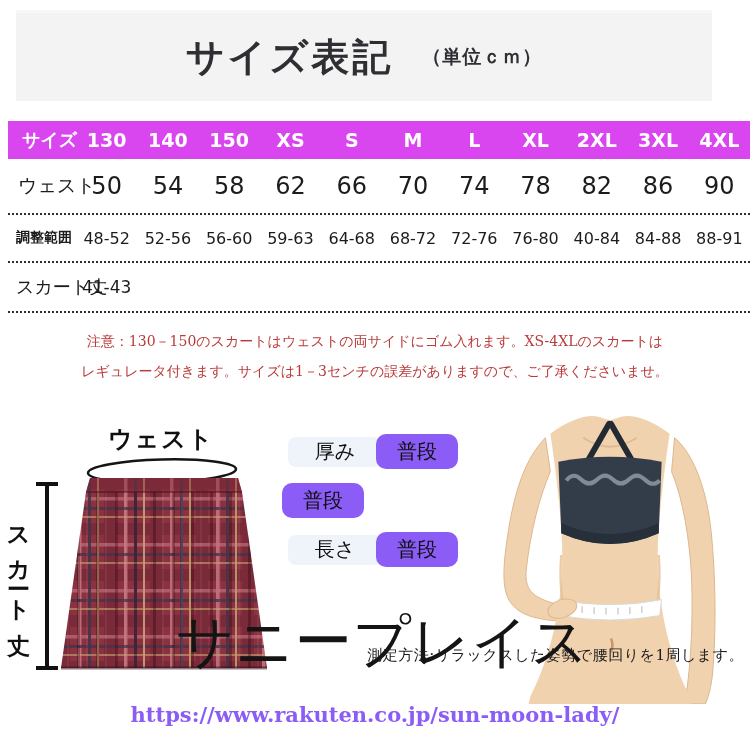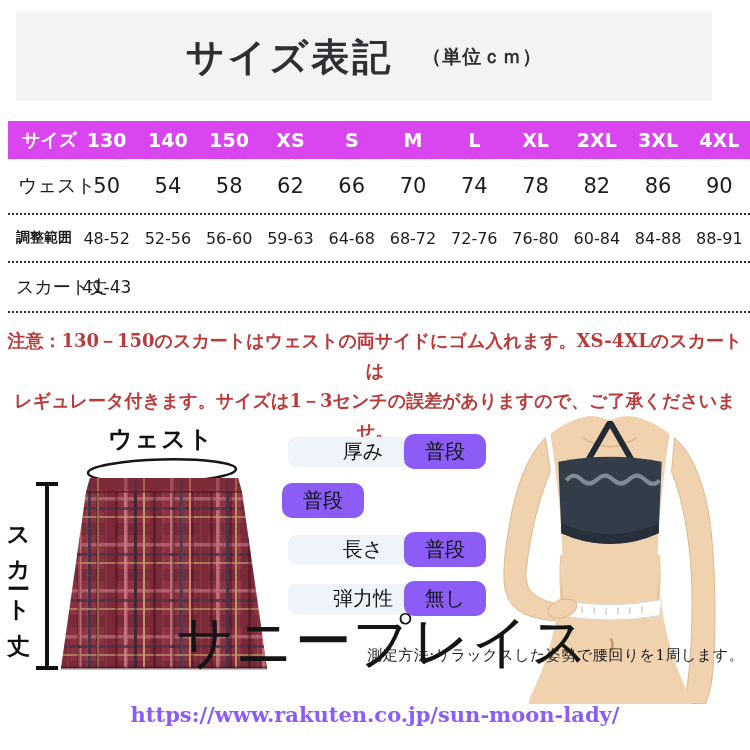--- a/index.html
+++ b/index.html
@@ -16,51 +16,51 @@
 
   
   .size-table{position:absolute;left:8px;top:121px;width:742px;}
   .trow{display:grid;grid-template-columns:68px repeat(11,1fr);align-items:center;}
   .cell{text-align:center;white-space:nowrap;}
   .thead{background:#d946ef;height:38px;}
   .thead .cell{color:#ffffff;font-size:19px;font-weight:600;}
   .thead .label{text-align:left;padding-left:14px;font-size:18px;}
   .r-waist{height:54px;border-bottom:2px dotted #2e2e2e;}
   .r-waist .label{text-align:left;padding-left:10px;font-size:19px;}
-  .r-waist .cell:not(.label){font-size:21px;}
+  .r-waist .cell:not(.label){font-size:24px;}
   .r-adjust{height:46px;border-bottom:2px dotted #2e2e2e;}
   .r-adjust .label{text-align:left;padding-left:8px;font-size:14px;font-weight:700;}
   .r-adjust .cell:not(.label){font-size:16px;}
   .r-length{height:48px;border-bottom:2px dotted #2e2e2e;}
   .r-length .label{text-align:left;padding-left:8px;font-size:18px;}
   .r-length .cell:not(.label){font-size:17px;}
 
   
   .notice{position:absolute;left:0;top:326px;width:100%;text-align:center;color:#b93a3a;
-          font-family:"DejaVu Serif","Liberation Serif",serif;font-weight:bold;font-size:18px;line-height:30px;}
+          font-family:"DejaVu Serif","Liberation Serif",serif;font-weight:normal;font-size:14px;line-height:30px;}
 
   
   .waist-label{position:absolute;left:108px;top:423px;font-family:"DejaVu Serif","Liberation Serif",serif;
                font-size:24px;font-weight:bold;color:#101010;letter-spacing:2px;}
   .waist-ellipse{position:absolute;left:85px;top:456px;}
   .skirt-svg{position:absolute;left:58px;top:477px;}
   .measure-line{position:absolute;left:36px;top:482px;width:22px;height:188px;}
   .measure-line .bar{position:absolute;left:9px;top:0;width:4px;height:100%;background:#111;}
   .measure-line .cap{position:absolute;left:0;width:22px;height:4px;background:#111;}
   .measure-line .cap.top{top:0;}
   .measure-line .cap.bot{bottom:0;}
   .length-label{position:absolute;left:4px;top:512px;writing-mode:vertical-rl;
                 font-family:"DejaVu Serif","Liberation Serif",serif;font-size:23px;font-weight:bold;
                 color:#101010;letter-spacing:6px;}
 
   
   .attrs{position:absolute;left:288px;top:434px;width:200px;}
   .attr-row{display:flex;align-items:center;margin-bottom:14px;}
   .attr-label{width:94px;height:30px;background:#eff4fb;border-radius:8px;display:flex;
-              align-items:center;justify-content:center;font-size:20px;font-weight:500;color:#101010;padding-left:28px;}
+              align-items:center;justify-content:center;font-size:20px;font-weight:500;color:#101010;}
   .attr-value{min-width:82px;height:35px;background:#8b5cf6;border-radius:10px;margin-left:-6px;
               display:flex;align-items:center;justify-content:center;font-size:20px;font-weight:500;color:#101010;}
 
   
   .body-svg{position:absolute;left:470px;top:406px;}
 
   
   .watermark{position:absolute;left:176px;top:604px;z-index:6;white-space:nowrap;
              font-family:"DejaVu Serif","Liberation Serif",serif;font-size:57px;color:#141414;letter-spacing:1px;}
   .method{position:absolute;right:6px;top:646px;z-index:7;font-family:"DejaVu Serif","Liberation Serif",serif;
@@ -110,21 +110,21 @@
     <div class="trow r-adjust">
       <div class="cell label">調整範囲</div>
       <div class="cell">48-52</div>
       <div class="cell">52-56</div>
       <div class="cell">56-60</div>
       <div class="cell">59-63</div>
       <div class="cell">64-68</div>
       <div class="cell">68-72</div>
       <div class="cell">72-76</div>
       <div class="cell">76-80</div>
-      <div class="cell">60-84</div>
+      <div class="cell">40-84</div>
       <div class="cell">84-88</div>
       <div class="cell">88-91</div>
     </div>
     <div class="trow r-length">
       <div class="cell label">スカート丈</div>
       <div class="cell">41-43</div>
     </div>
   </div>
 
   <div class="notice">
@@ -176,24 +176,20 @@
       <div class="attr-label">厚み</div>
       <div class="attr-value">普段</div>
     </div>
     <div class="attr-row">
       <div class="attr-value">普段</div>
     </div>
     <div class="attr-row">
       <div class="attr-label">長さ</div>
       <div class="attr-value">普段</div>
     </div>
-    <div class="attr-row">
-      <div class="attr-label">弾力性</div>
-      <div class="attr-value">無し</div>
-    </div>
   </div>
 
   <svg class="body-svg" width="280" height="298" viewBox="0 0 280 300">
 
     <path d="M205 32 C226 50 238 88 242 128 C246 168 247 218 244 260 C243 278 240 291 236 300 L215 300 C221 268 224 218 222 170 C220 135 214 95 202 66 Z" fill="#f1d2ae" stroke="#ddb68e" stroke-width="1"></path>
 
     <path d="M75 32 C55 52 44 86 38 124 C34 148 32 168 34 182 C36 196 44 206 58 211 C70 215 84 217 94 216 L98 201 C85 200 72 196 64 190 C57 185 54 176 56 162 C60 128 68 94 80 66 Z" fill="#f1d2ae" stroke="#ddb68e" stroke-width="1"></path>
 
     <path d="M80 28 C95 16 112 10 122 10 C130 10 136 14 140 14 C144 14 150 10 158 10 C168 10 185 16 200 28 C195 62 191 95 189 125 C187 155 188 178 192 202 C197 235 207 266 220 292 L222 300 L58 300 L60 292 C73 266 83 235 88 202 C92 178 93 155 91 125 C89 95 85 62 80 28 Z" fill="#f1d2ae"></path>
     <path d="M113 32 q14 9 27 9 q13 0 27 -9" stroke="#e0bb92" stroke-width="2" fill="none"></path>

